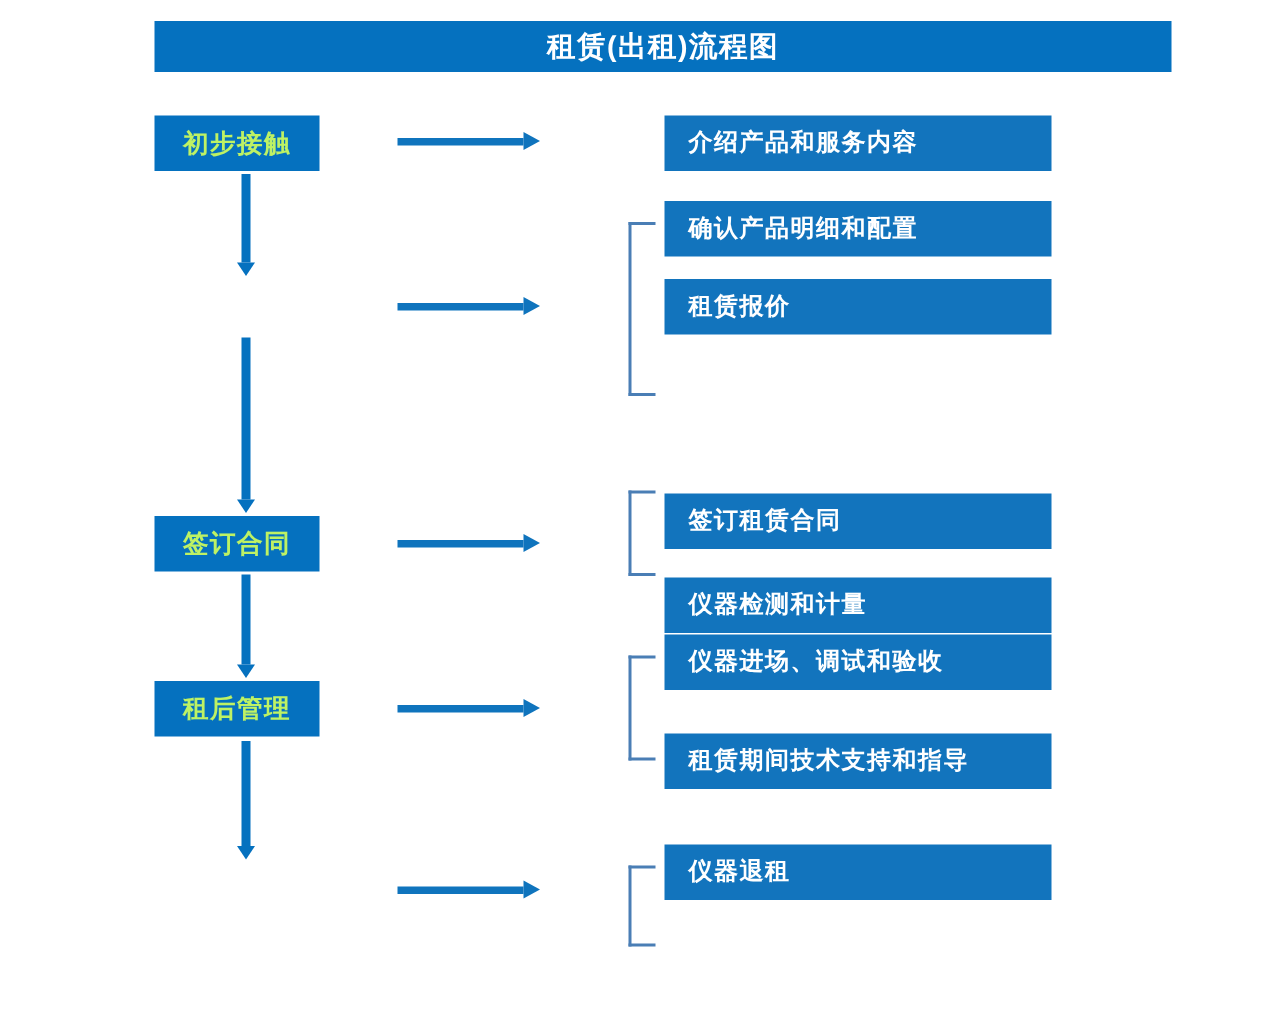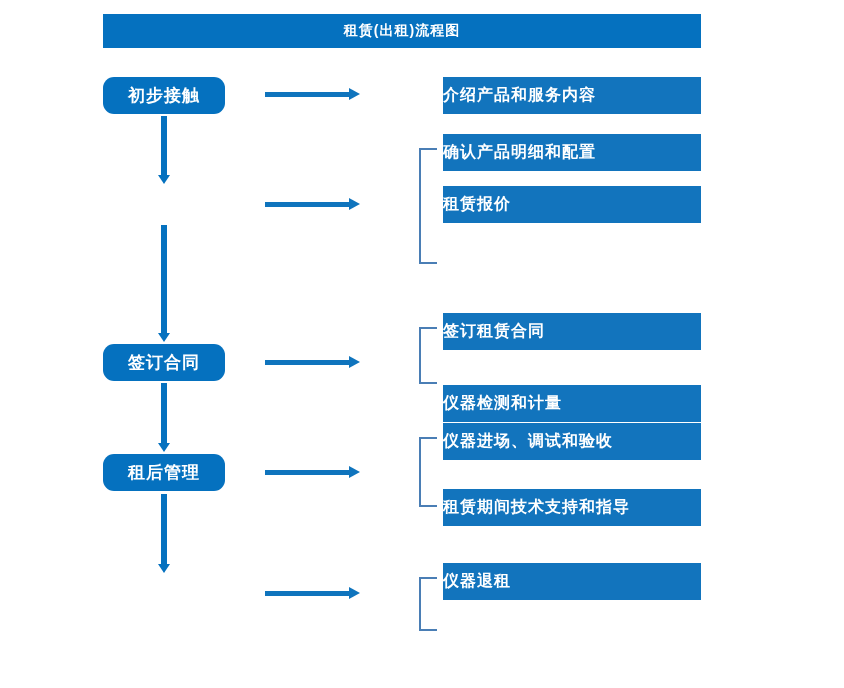--- a/index.html
+++ b/index.html
@@ -14,57 +14,57 @@
     position: relative;
     width: 844px;
     height: 688px;
     background: #ffffff;
     overflow: hidden;
   }
   .title-bar {
     position: absolute;
     left: 103px;
     top: 14px;
-    width: 598px;
+    width: 678px;
     height: 34px;
     background: #0571bf;
     color: #ffffff;
-    font-size: 14px;
+    font-size: 19px;
     font-weight: bold;
     display: flex;
     align-items: center;
     justify-content: center;
     letter-spacing: 1px;
   }
   .stage-box {
     position: absolute;
     left: 103px;
-    width: 122px;
+    width: 110px;
     height: 37px;
     background: #0571bf;
-    color: #ffffff;
+    color: #bef264;
     font-size: 17px;
     font-weight: bold;
     display: flex;
     align-items: center;
     justify-content: center;
     letter-spacing: 1px;
-    border-radius: 11px;
   }
   .detail-box {
     position: absolute;
     left: 443px;
     width: 258px;
     height: 37px;
     background: #1274bd;
     color: #ffffff;
     font-size: 16px;
     font-weight: bold;
     display: flex;
     align-items: center;
+    padding-left: 16px;
     box-sizing: border-box;
     letter-spacing: 1px;
   }
   .v-arrow {
     position: absolute;
     left: 158px;
     width: 11px;
     color: #0571bf;
   }
   .v-arrow .shaft {
@@ -167,19 +167,19 @@
     </div>
 
   <div class="bracket" style="top:148px;height:116px"></div>
   <div class="bracket" style="top:327px;height:57px"></div>
   <div class="bracket" style="top:437px;height:70px"></div>
   <div class="bracket" style="top:577px;height:54px"></div>
 
   <div class="detail-box" style="top:77px">介绍产品和服务内容</div>
   <div class="detail-box" style="top:134px">确认产品明细和配置</div>
   <div class="detail-box" style="top:186px">租赁报价</div>
-  <div class="detail-box" style="top:313px">签订租赁合同</div>
+  <div class="detail-box" style="top:329px">签订租赁合同</div>
   <div class="detail-box" style="top:385px">仪器检测和计量</div>
   <div class="detail-box" style="top:423px">仪器进场、调试和验收</div>
   <div class="detail-box" style="top:489px">租赁期间技术支持和指导</div>
   <div class="detail-box" style="top:563px">仪器退租</div>
 
 </div>
 
 </body></html>

